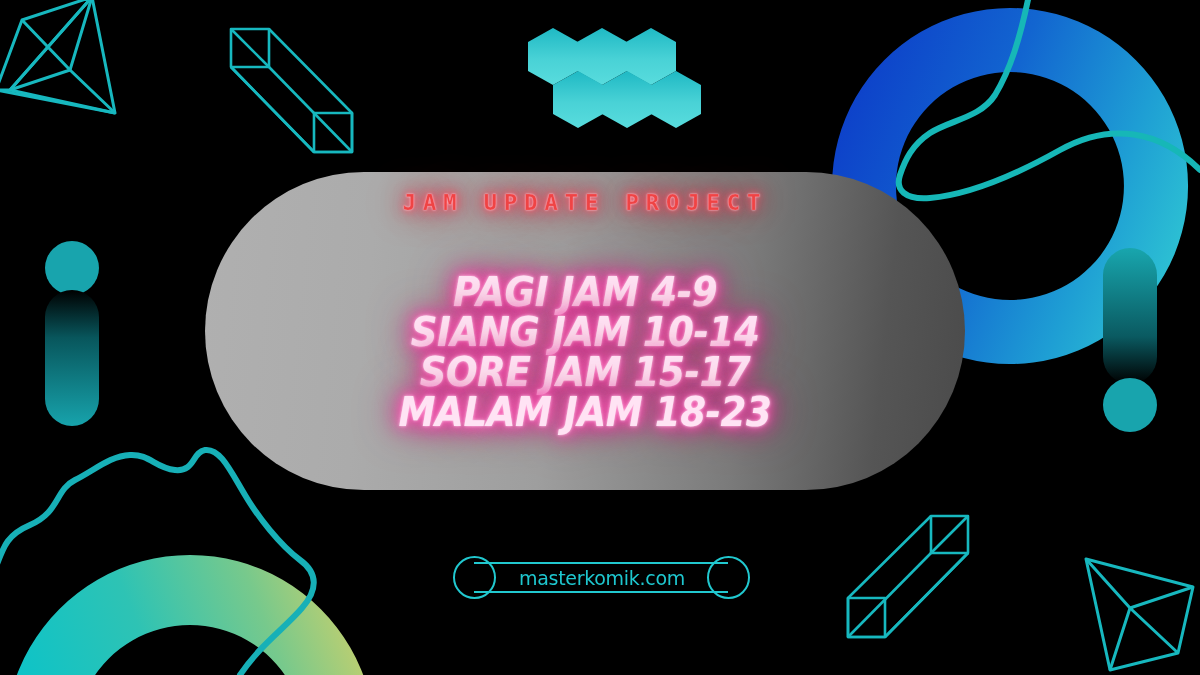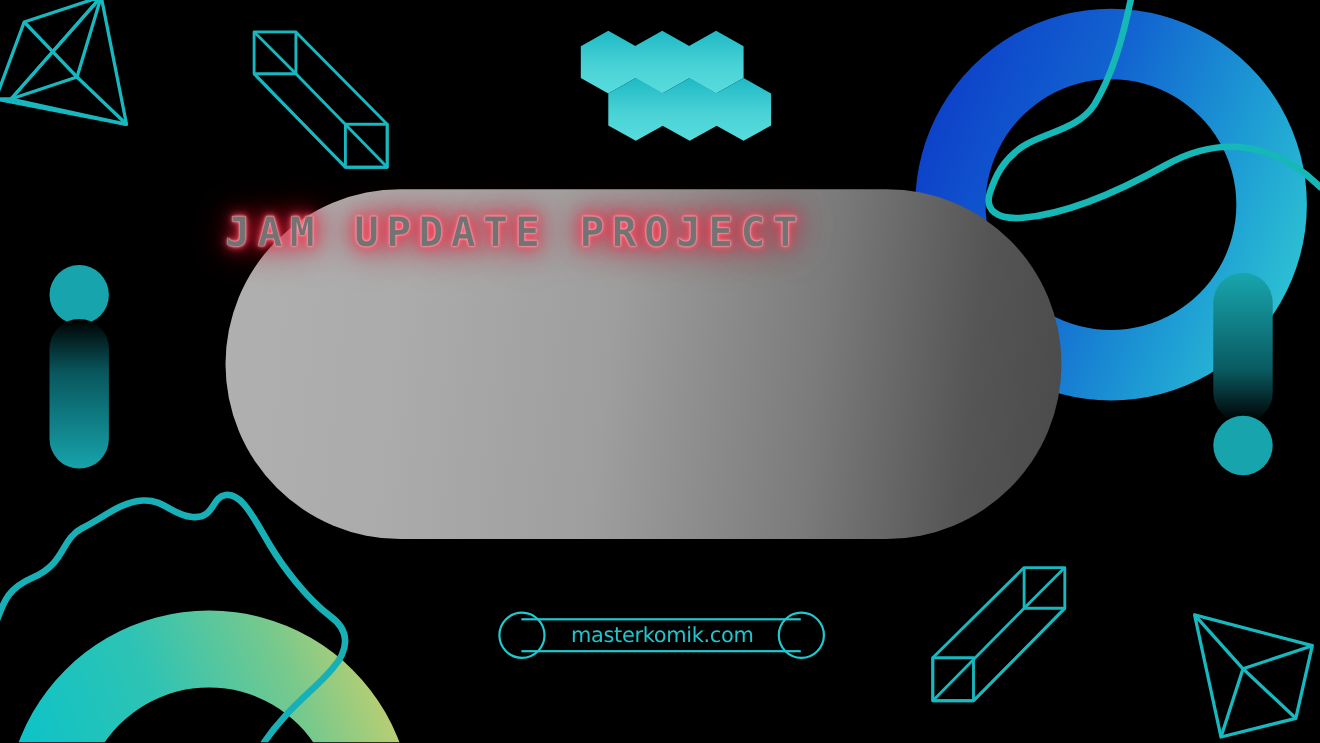--- a/index.html
+++ b/index.html
@@ -43,25 +43,26 @@
         #555555 88%,
         #4a4a4a 100%);
   }
 
   
   #title {
     position: absolute;
     left: 205px;
     top: 190px;
     width: 760px;
+    text-align: center;
     font-family: "DejaVu Sans Mono", monospace;
-    font-size: 37px;
+    font-size: 22px;
     font-weight: 700;
     letter-spacing: 7px;
-    color: #737373;
+    color: #ef4444;
     white-space: nowrap;
     text-shadow:
       0 0 2px #ffe9ec,
       0 0 6px #ff5f72,
       0 0 13px #ff3048,
       0 0 24px #e01030,
       0 0 38px #b00020;
     -webkit-text-stroke: 0.6px rgba(255,120,140,0.55);
   }
   
@@ -268,20 +269,26 @@
         <path d="M1193,587 L1130,608 L1178,653"></path>
       </g>
 
     </g>
   </svg>
 
   <div id="panel"></div>
 
   <div id="title">JAM UPDATE PROJECT</div>
 
+  <div id="schedule">
+    <div class="sched-line">PAGI JAM 4-9</div>
+    <div class="sched-line">SIANG JAM 10-14</div>
+    <div class="sched-line">SORE JAM 15-17</div>
+    <div class="sched-line">MALAM JAM 18-23</div>
+  </div>
 
   <div id="footer-badge">
     <div id="badge-pill"></div>
     <div class="badge-cap" id="badge-cap-left"></div>
     <div class="badge-cap" id="badge-cap-right"></div>
     <div id="badge-text">masterkomik.com</div>
   </div>
 
 </div>
 

